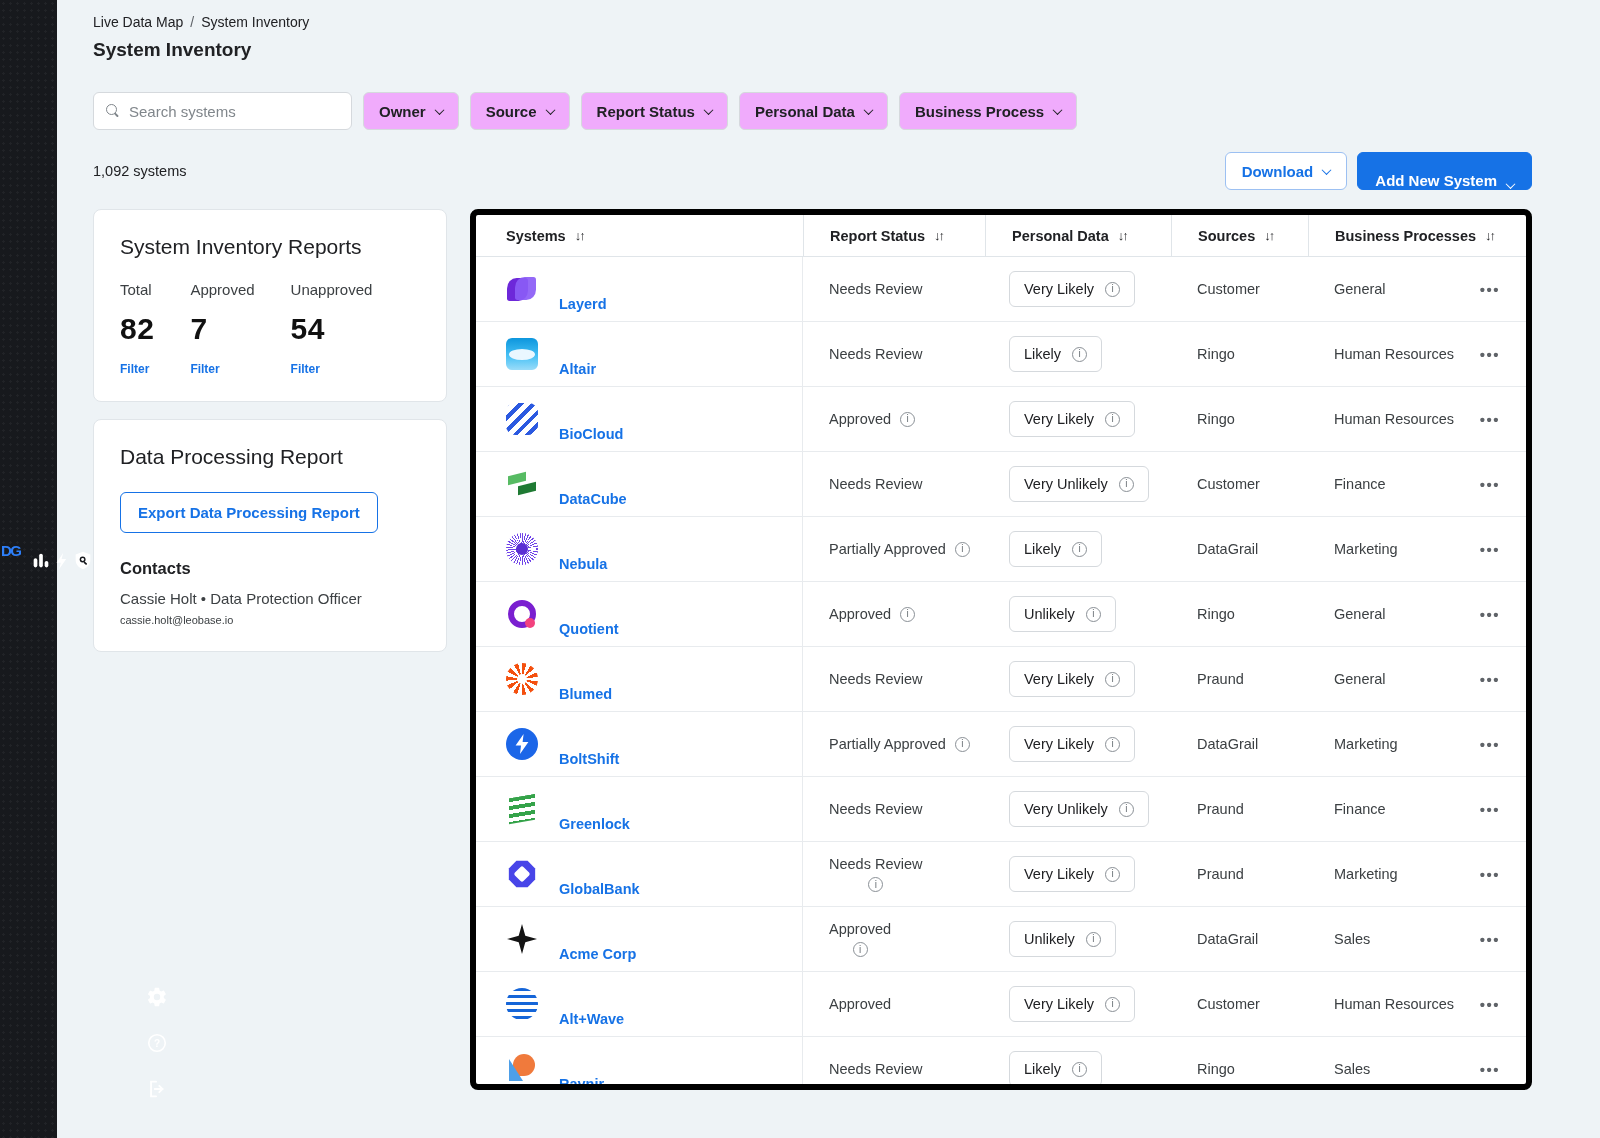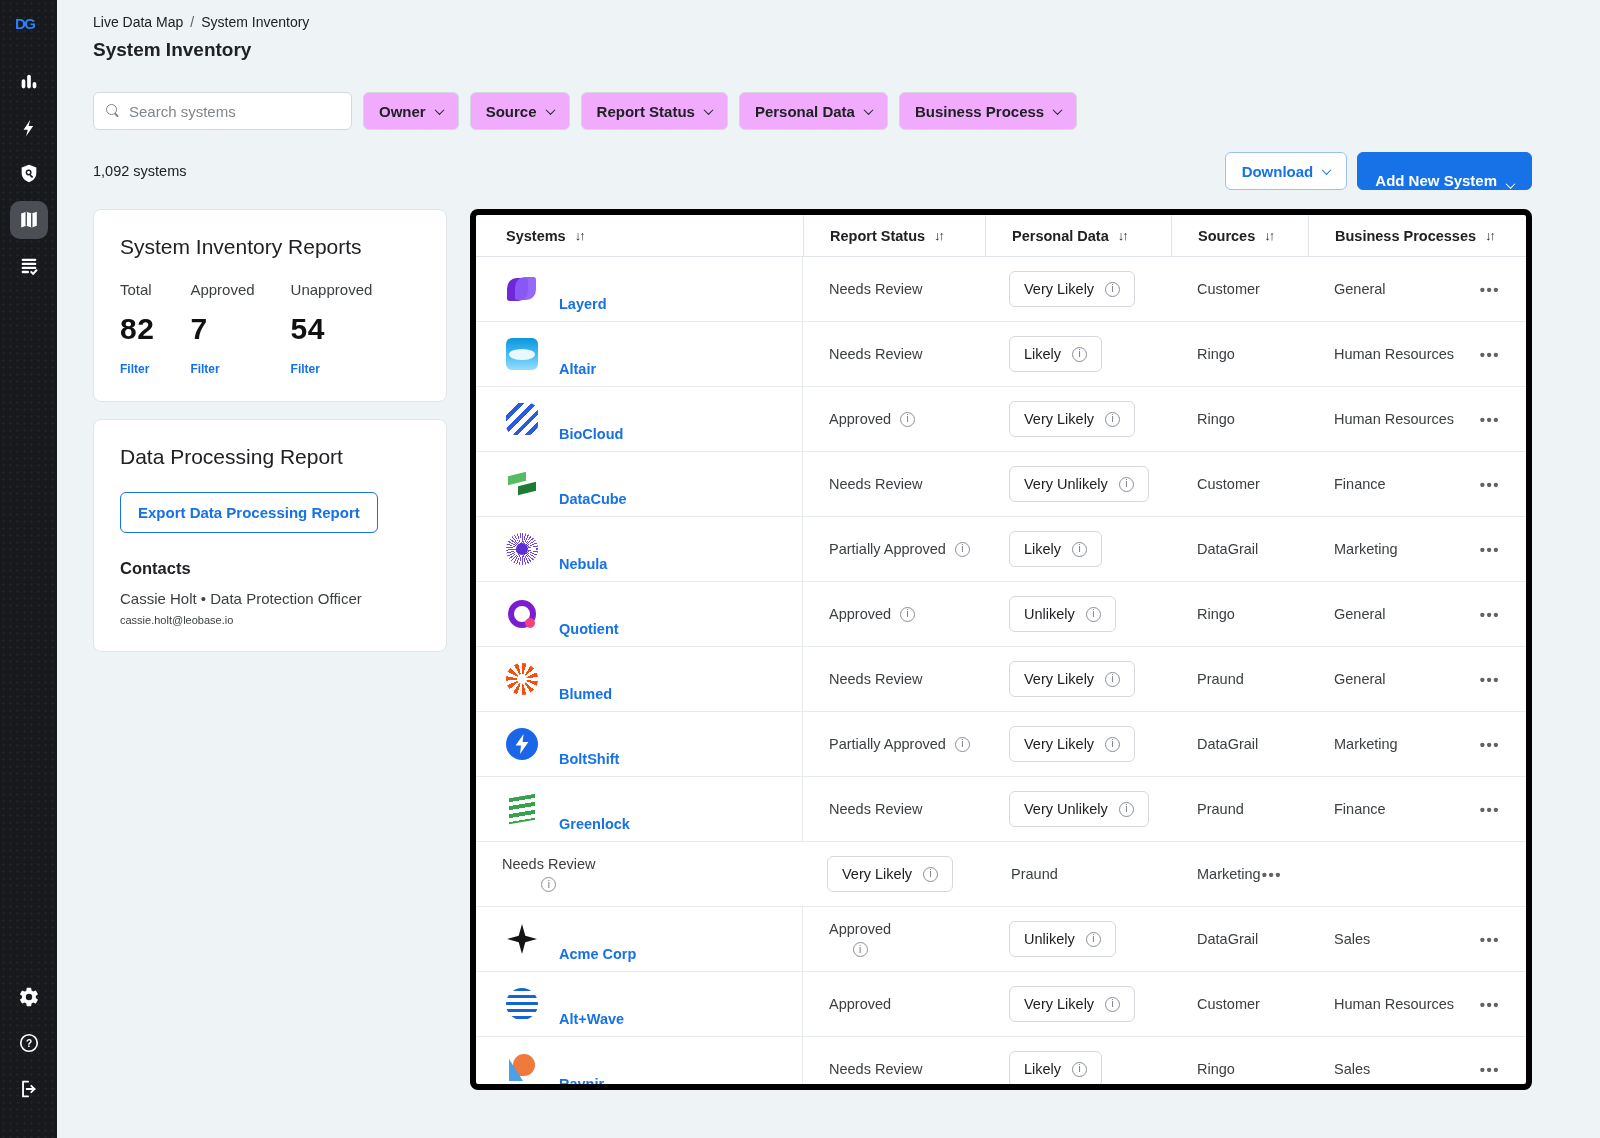--- a/index.html
+++ b/index.html
@@ -10,21 +10,21 @@
     color: #202124;
     display: flex;
   }
 
   
   .sidebar {
     width: 57px; min-width: 57px; height: 1138px;
     background: #17191d;
     background-image: radial-gradient(rgba(255,255,255,.045) 1px, transparent 1.2px);
     background-size: 7px 7px;
-    display: flex; flex-direction: column; align-items: center;
+    display: flex; flex-direction: row; align-items: center;
     padding: 13px 0 22px 0;
   }
   .sb-logo { margin-bottom: 24px; }
   .sb-item {
     width: 38px; height: 38px; border-radius: 10px;
     display: flex; align-items: center; justify-content: center;
     margin-bottom: 8px; cursor: pointer;
   }
   .sb-item.active { background: #4b4f55; }
   .sb-bottom { margin-top: auto; display: flex; flex-direction: column; align-items: center; }
@@ -577,20 +577,24 @@
       </button>
     </div>
     <div class="cell">Praund</div>
     <div class="cell cell-last">
       <span>Finance</span>
       <span class="dots">•••</span>
     </div>
   </div>
 
   <div class="t-grid t-row">
+    <div class="cell-system">
+      <span class="logo logo-globalbank"></span>
+      <a class="sys-name">GlobalBank</a>
+    </div>
     <div class="cell wrapped">
       <span class="status-inner">
         <span>Needs Review</span>
         <span class="info-icon"></span>
       </span>
     </div>
     <div class="cell cell-pd">
       <button class="pill">
         <span>Very Likely</span>
         <span class="info-icon"></span>

